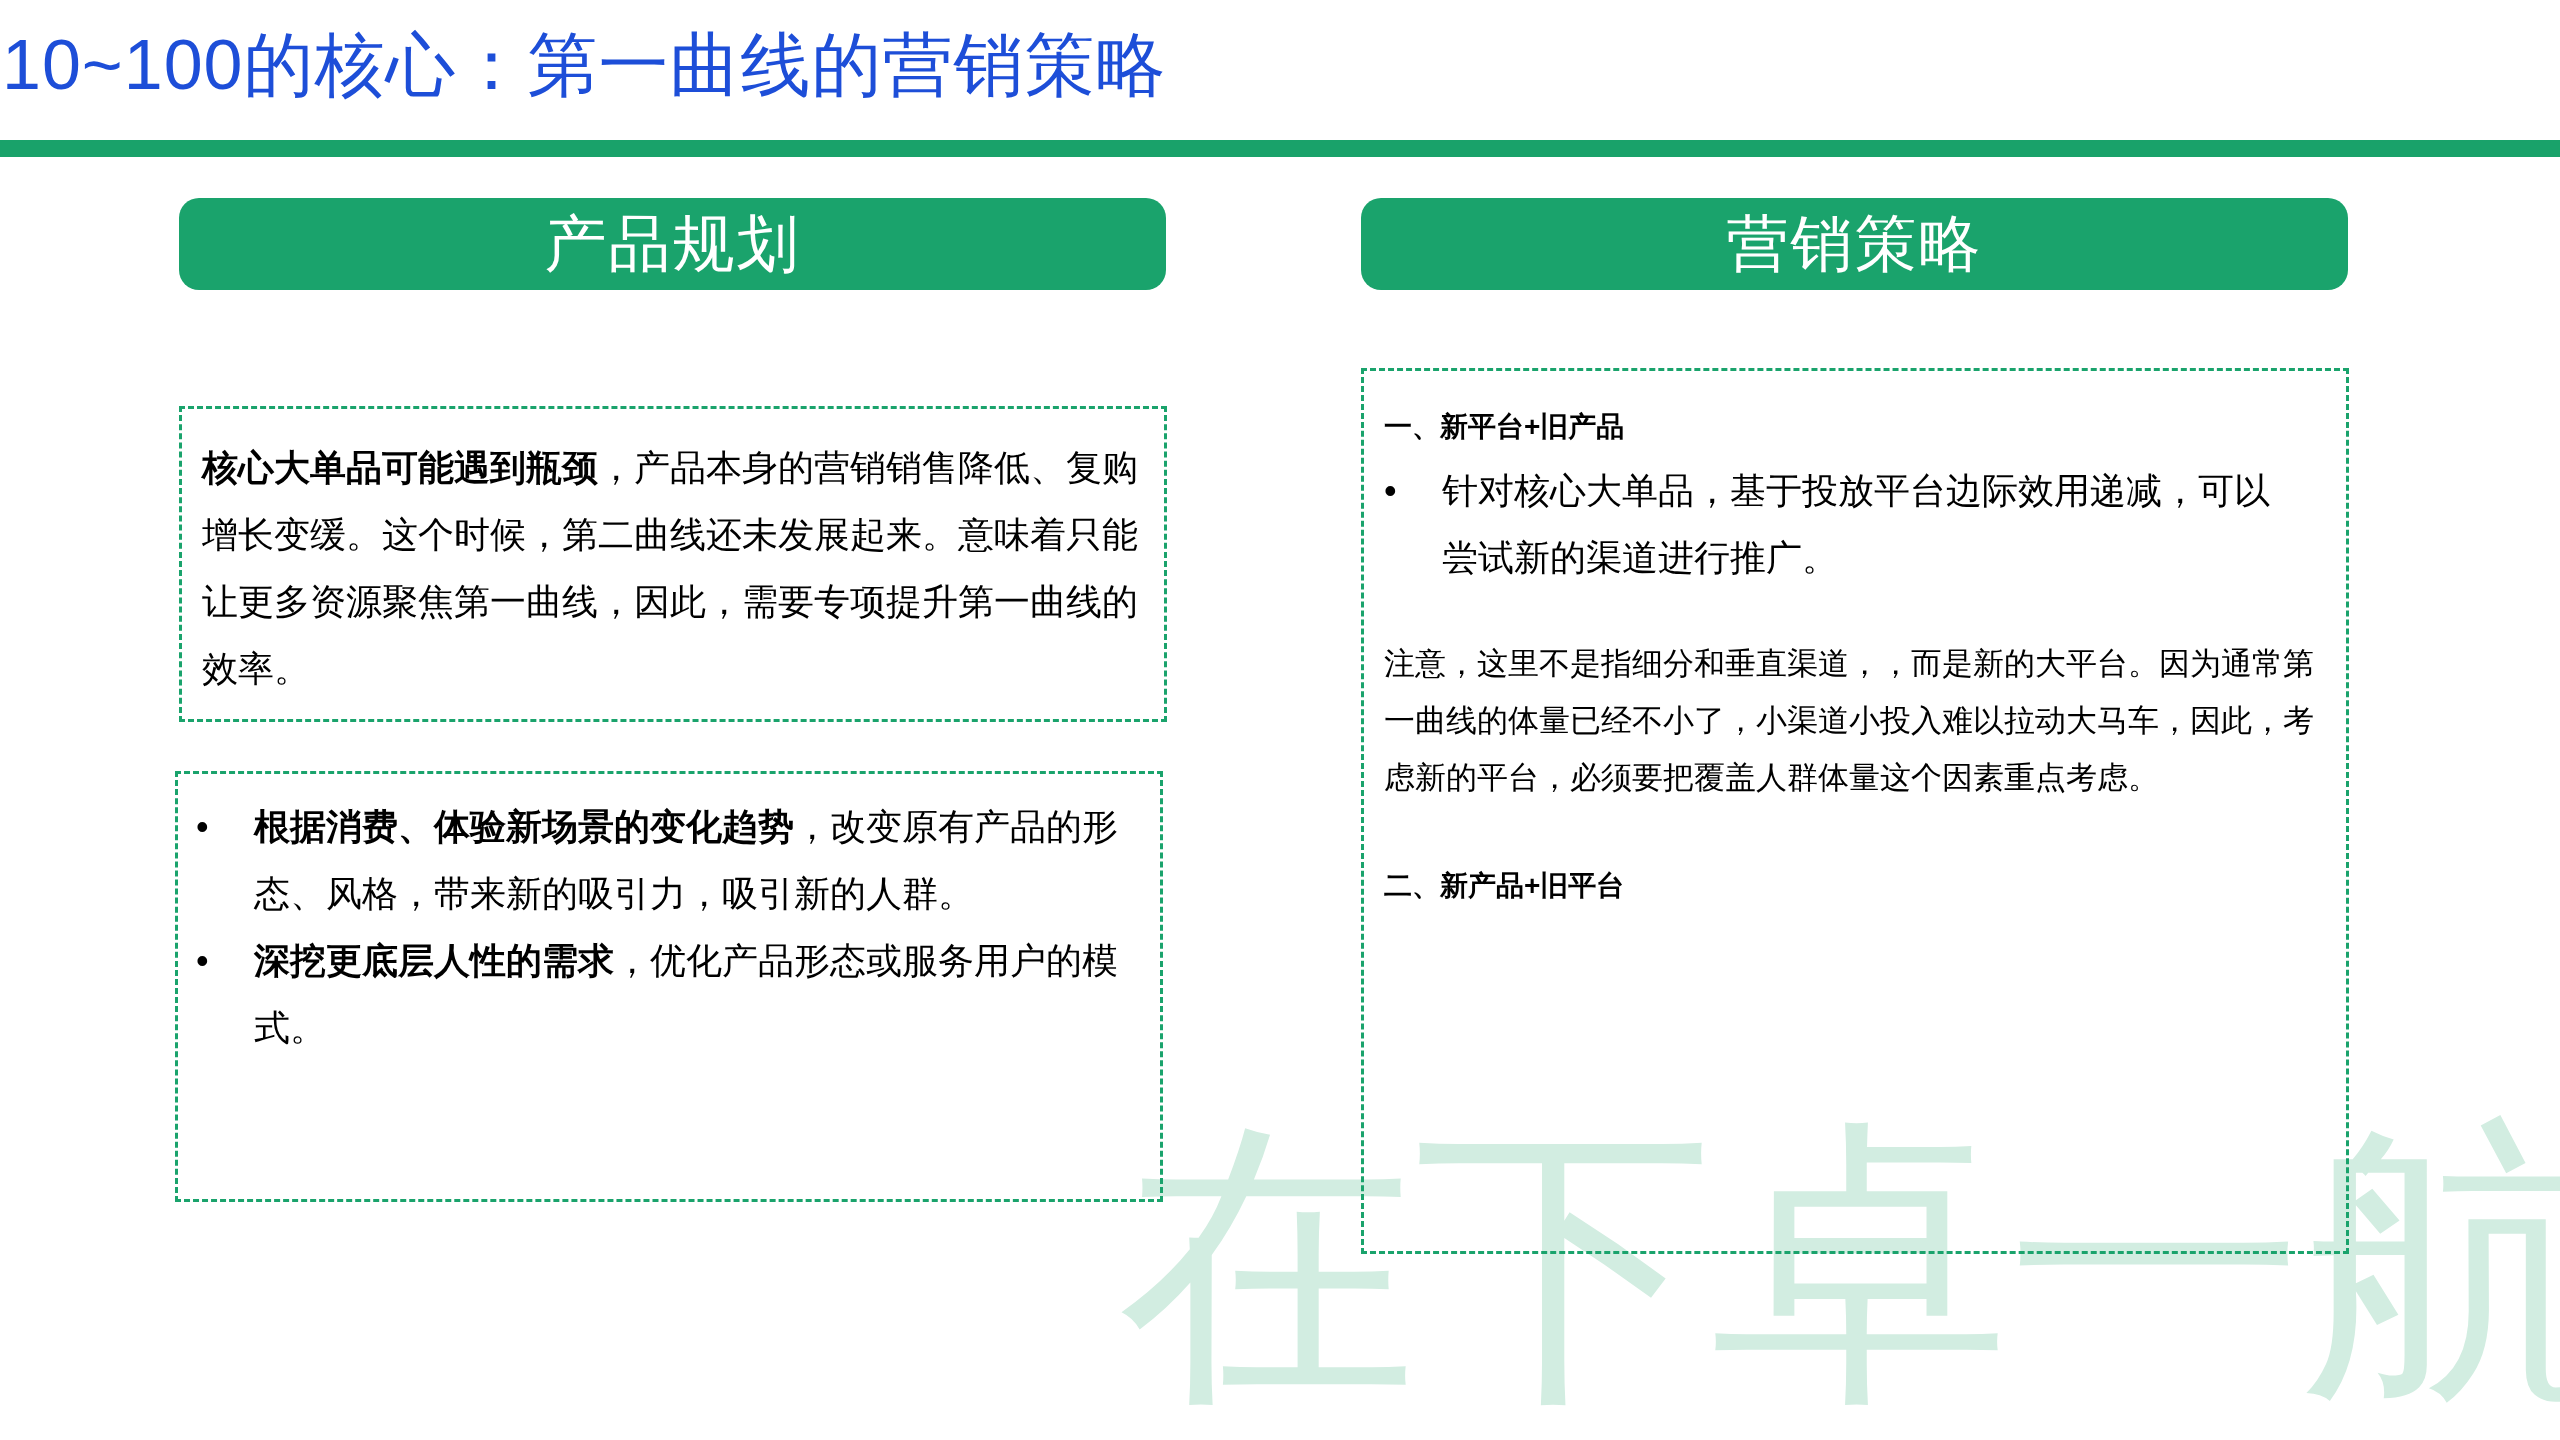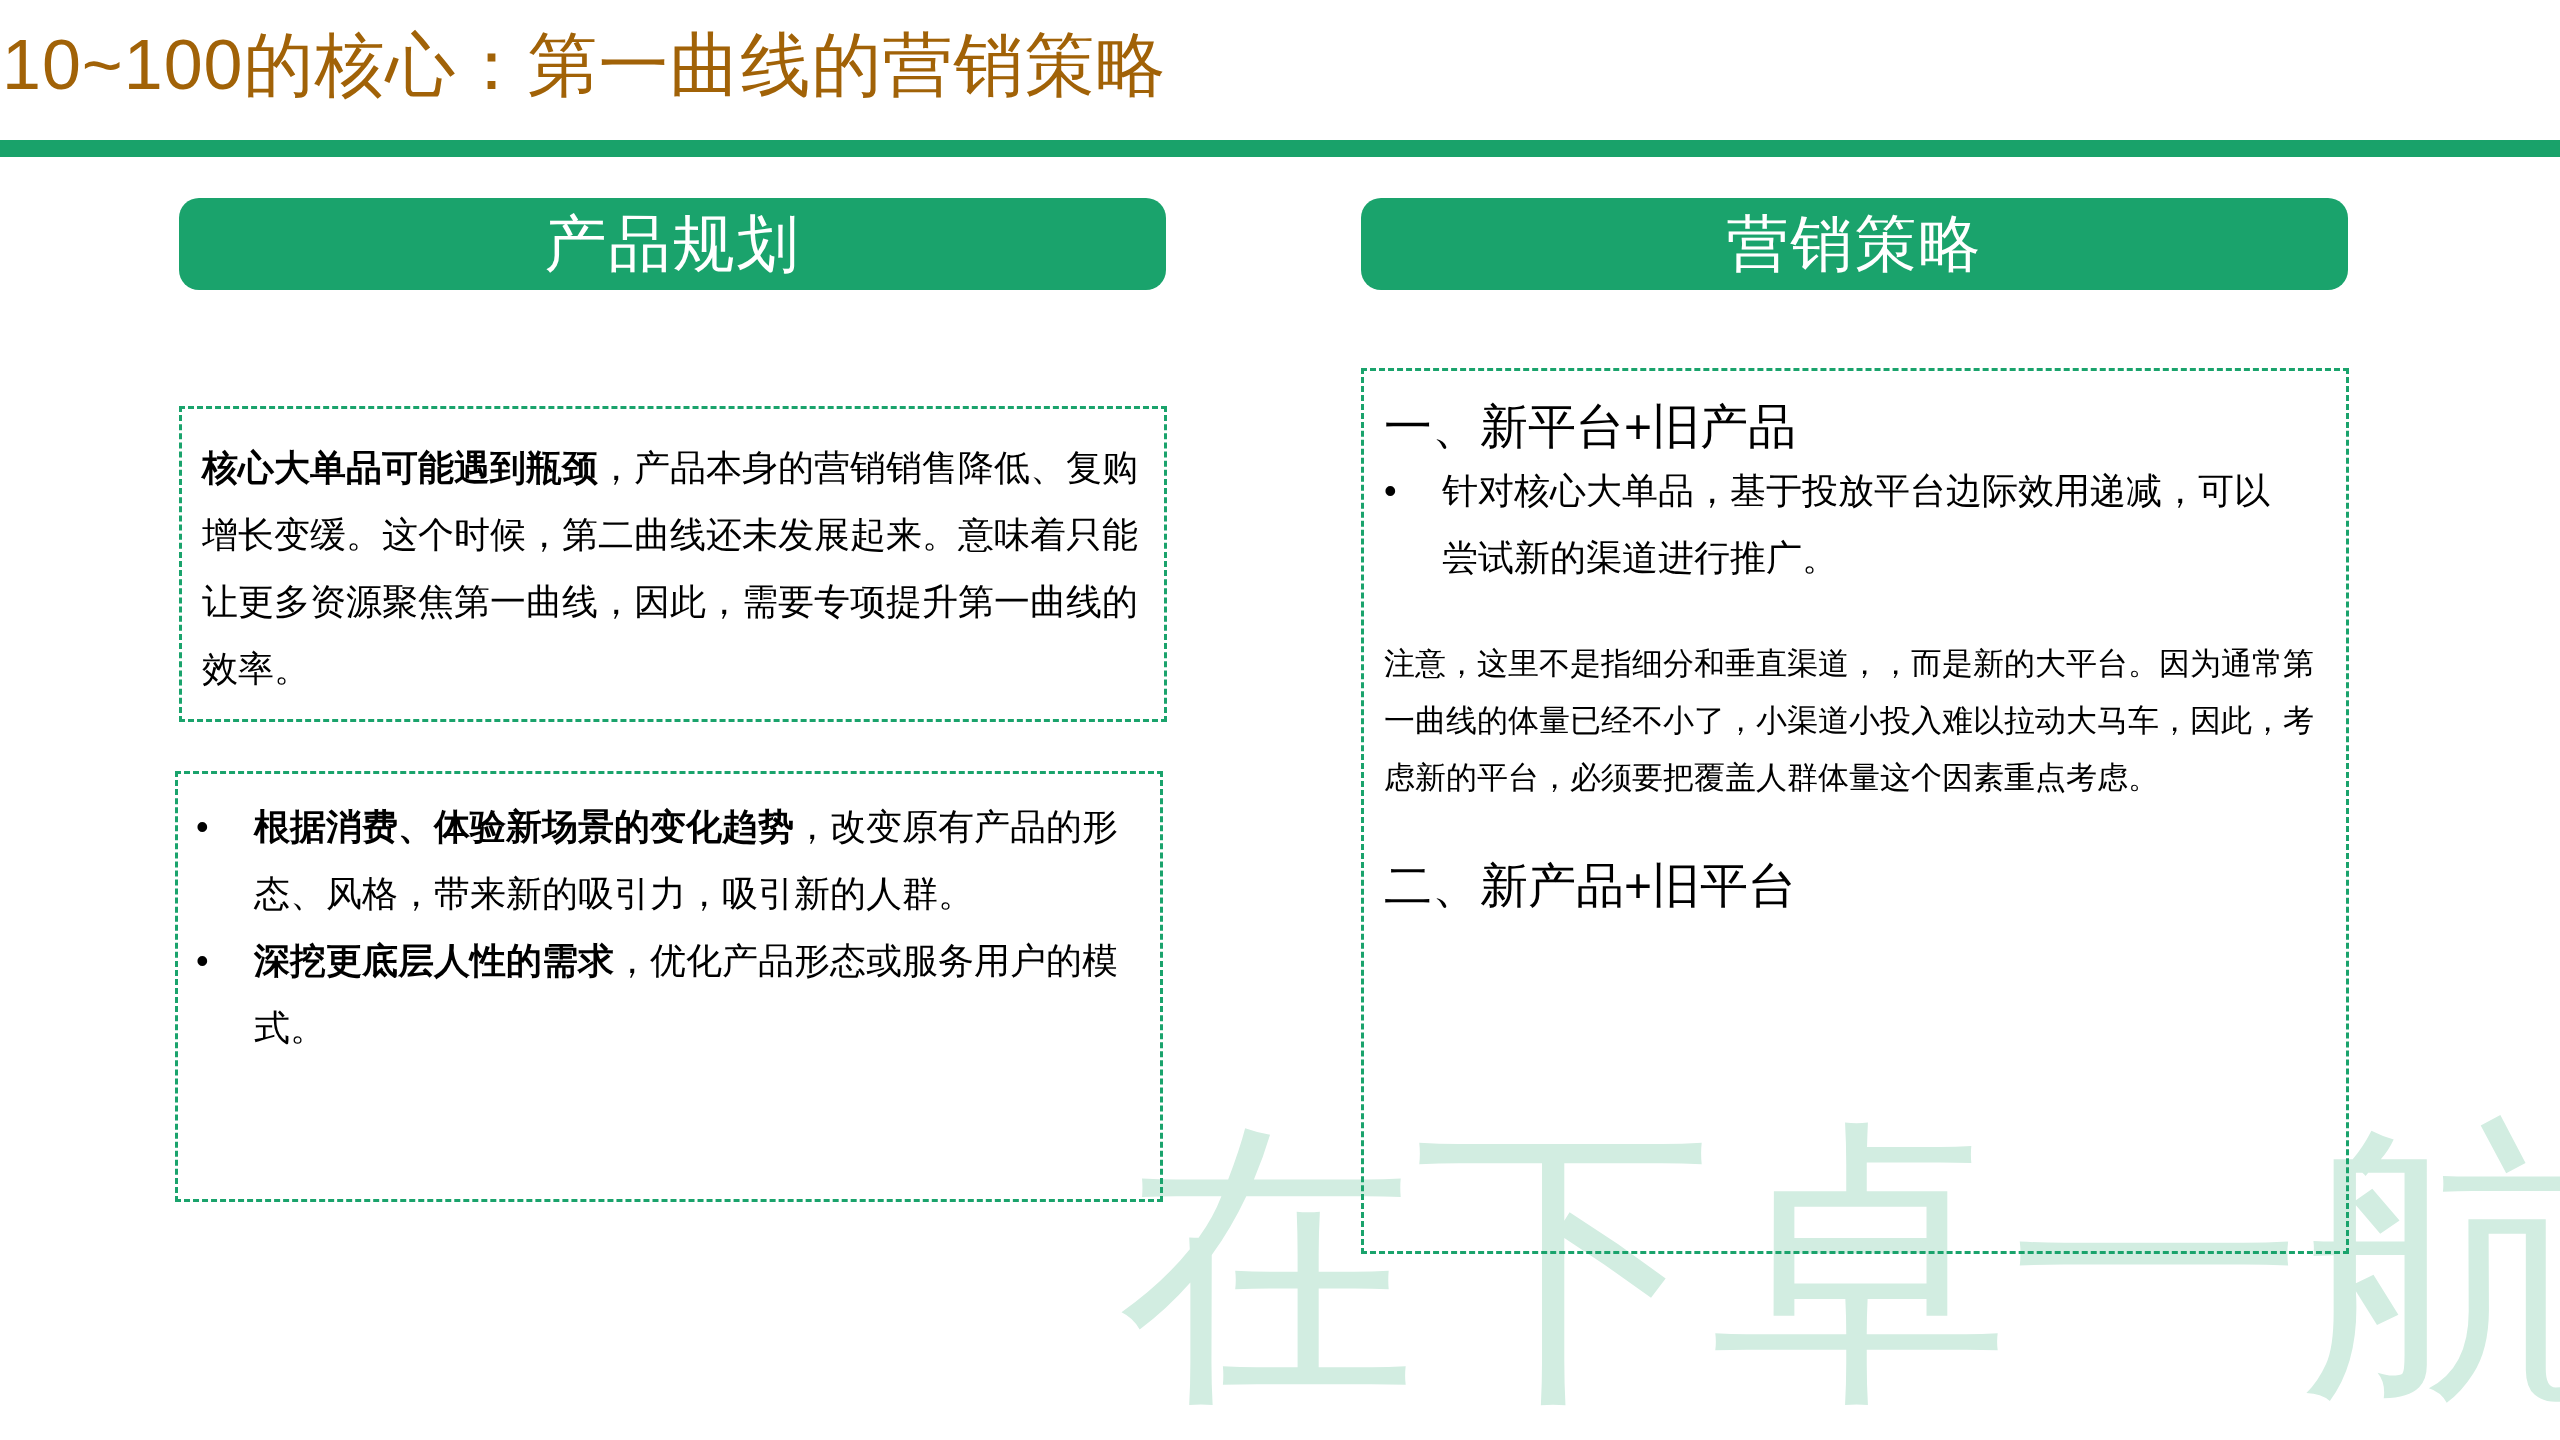--- a/index.html
+++ b/index.html
@@ -4,21 +4,21 @@
 <style>
   html, body { margin:0; padding:0; }
   body {
     width:2560px; height:1440px; position:relative; overflow:hidden;
     background:#ffffff;
     font-family:"Liberation Sans","DejaVu Sans",sans-serif;
     color:#000;
   }
   .title {
     position:absolute; left:2px; top:20px;
-    font-size:70px; line-height:90px; color:#a16207; white-space:nowrap;
+    font-size:70px; line-height:90px; color:#1d4ed8; white-space:nowrap;
     letter-spacing:1px;
   }
   .rule {
     position:absolute; left:0; top:140px; width:2560px; height:17px; background:#19a26a;
   }
   .watermark {
     position:absolute; left:1118px; top:1095px;
     font-size:300px; line-height:340px; color:#d2ede1; white-space:nowrap;
     letter-spacing:-4px; z-index:0;
   }
@@ -28,21 +28,21 @@
     display:flex; align-items:center; justify-content:center;
     color:#fff; font-size:62px; letter-spacing:2px;
     z-index:2;
   }
   .box {
     position:absolute; box-sizing:border-box;
     border:3px dashed #1aa36c; z-index:1;
   }
   .txt { font-size:36px; line-height:67px; }
   .bold { font-weight:bold; }
-  .h2 { font-size:48px; font-weight:normal; line-height:60px; }
+  .h2 { font-size:28px; font-weight:bold; line-height:60px; }
   .bullet-row { display:flex; }
   .bullet { width:58px; flex:none; }
   .bullet-text { flex:1; }
   .small { font-size:31px; line-height:57px; }
   .caption { font-style:italic; font-size:30px; line-height:50px; }
 </style>
 </head>
 <body>
 
 <div class="title">10~100的核心：第一曲线的营销策略</div>

